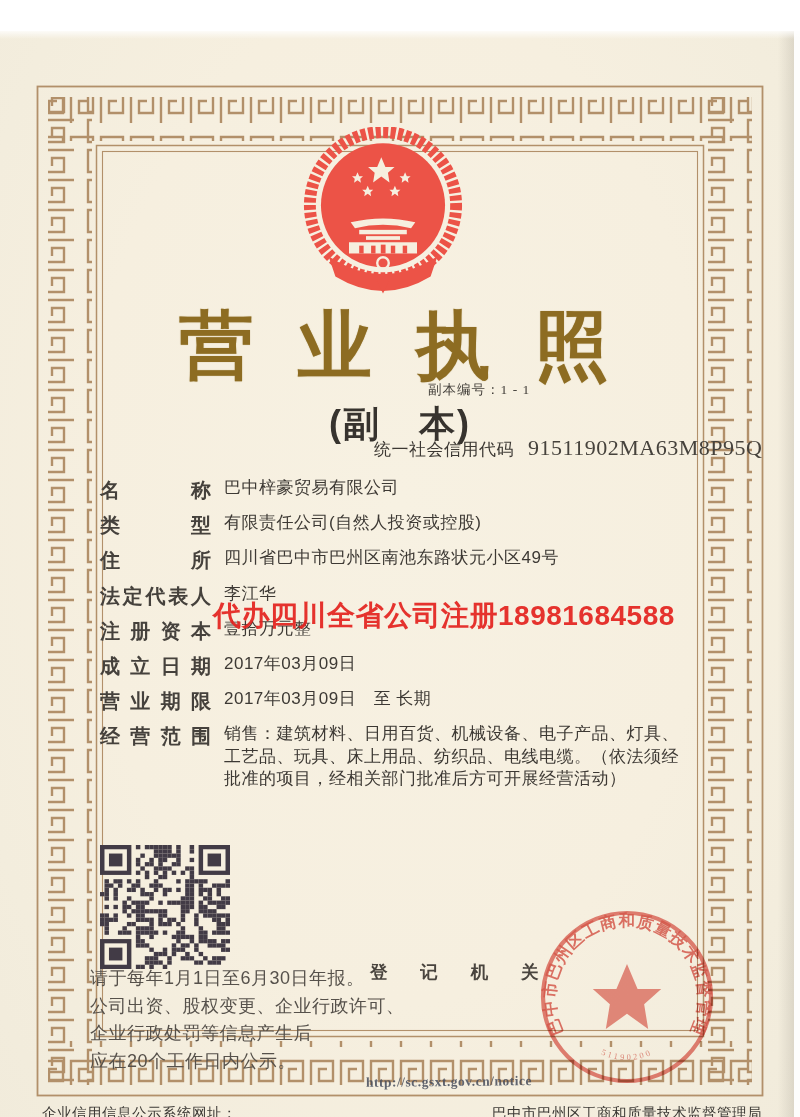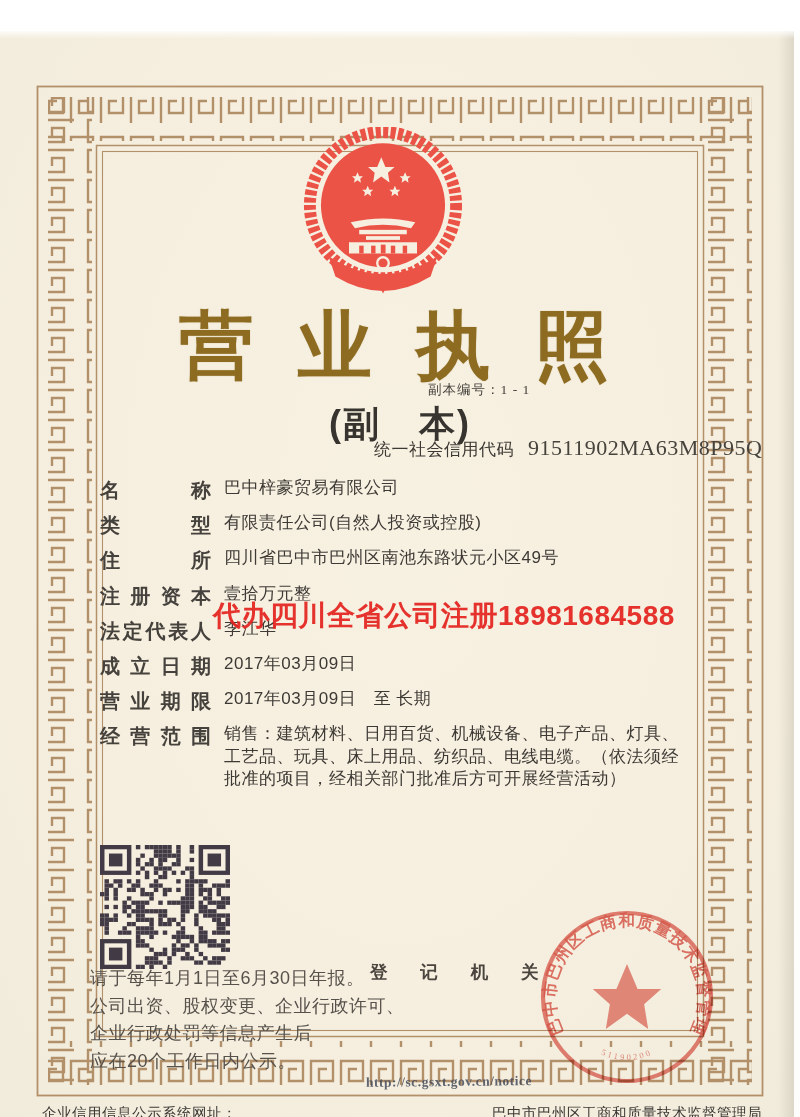--- a/index.html
+++ b/index.html
@@ -143,26 +143,26 @@
     </div>
     <div class="frow">
       <span class="flabel">类 型</span>
       <span class="fvalue">有限责任公司(自然人投资或控股)</span>
     </div>
     <div class="frow">
       <span class="flabel">住 所</span>
       <span class="fvalue">四川省巴中市巴州区南池东路状元小区49号</span>
     </div>
     <div class="frow">
+      <span class="flabel">法定代表人</span>
+      <span class="fvalue">李江华</span>
+    </div>
+    <div class="frow">
       <span class="flabel">注 册 资 本</span>
       <span class="fvalue">壹拾万元整</span>
-    </div>
-    <div class="frow">
-      <span class="flabel">法定代表人</span>
-      <span class="fvalue">李江华</span>
     </div>
     <div class="frow">
       <span class="flabel">成 立 日 期</span>
       <span class="fvalue">2017年03月09日</span>
     </div>
     <div class="frow">
       <span class="flabel">营 业 期 限</span>
       <span class="fvalue">2017年03月09日　至 长期</span>
     </div>
     <div class="frow">

